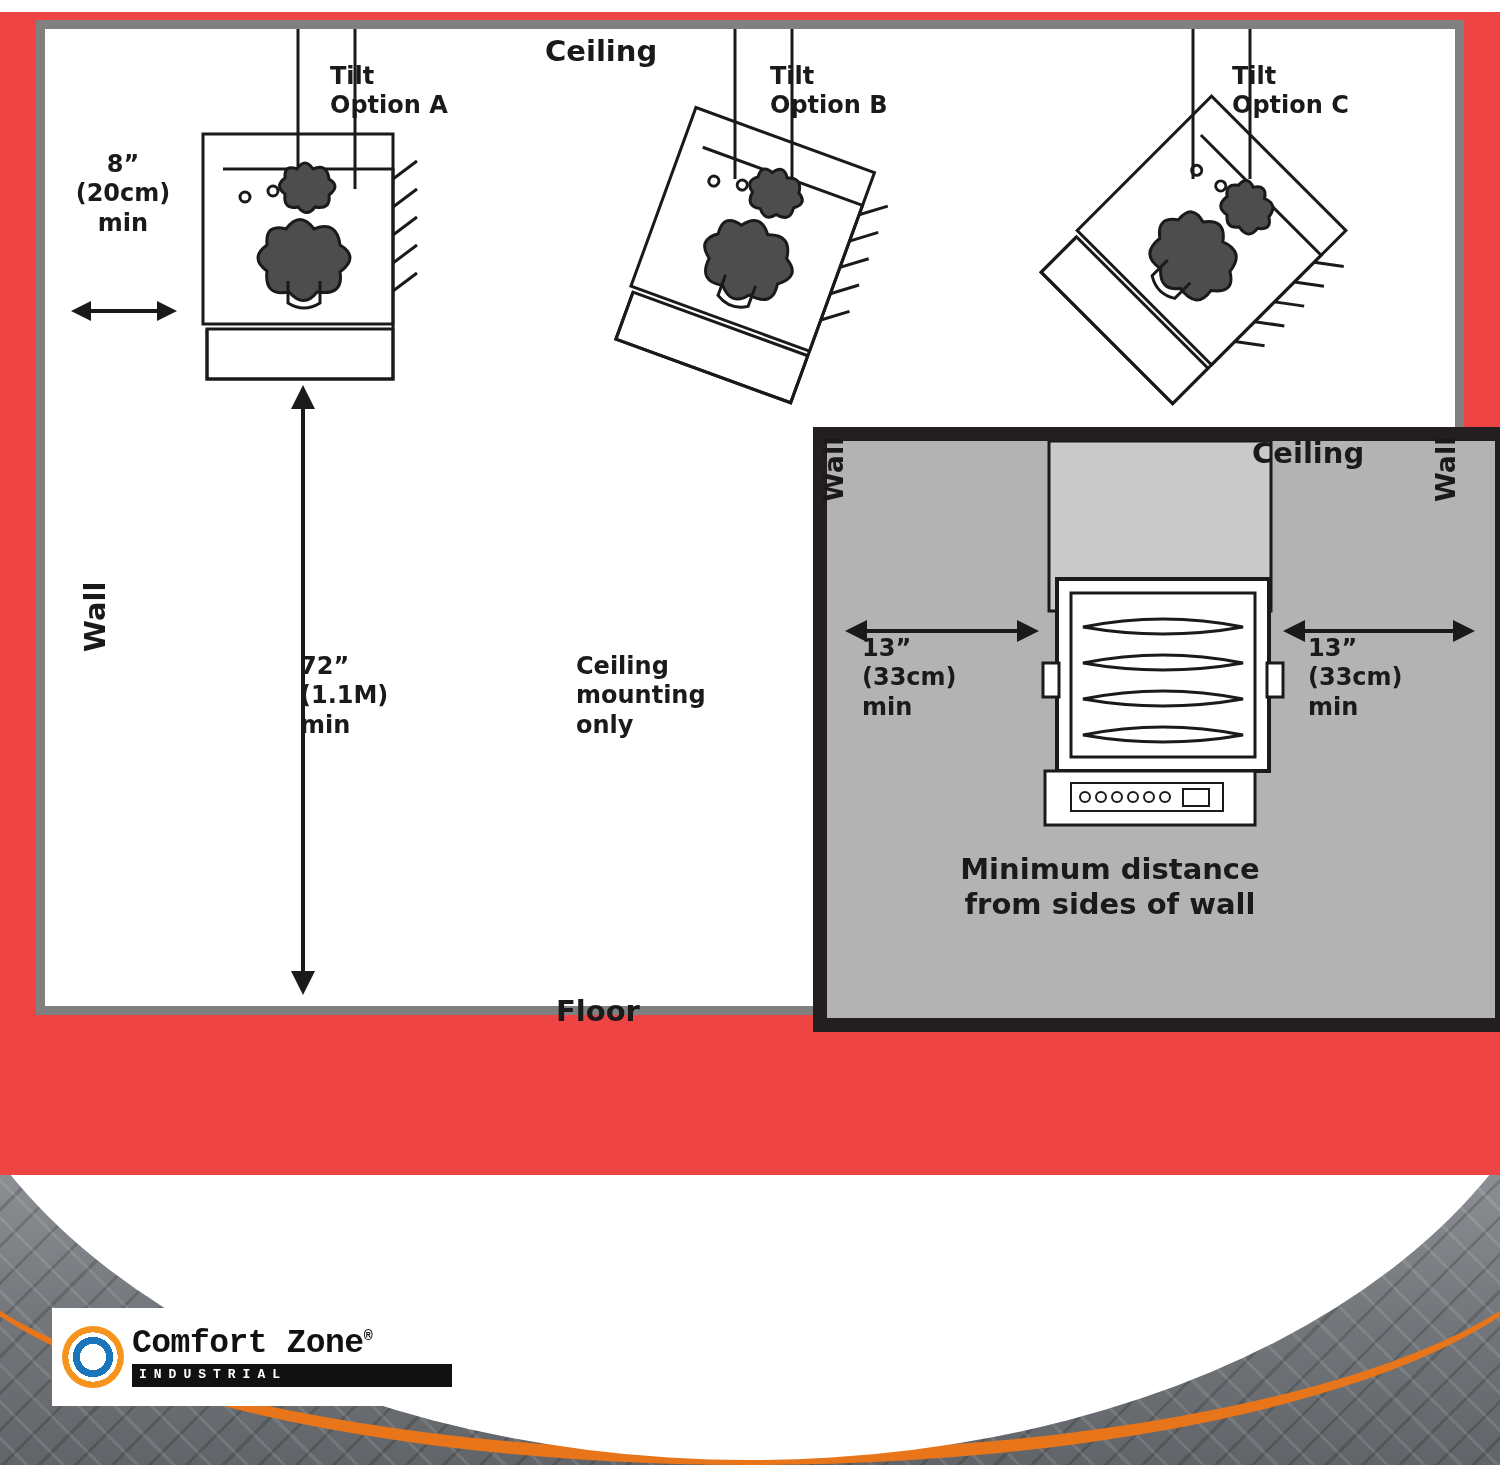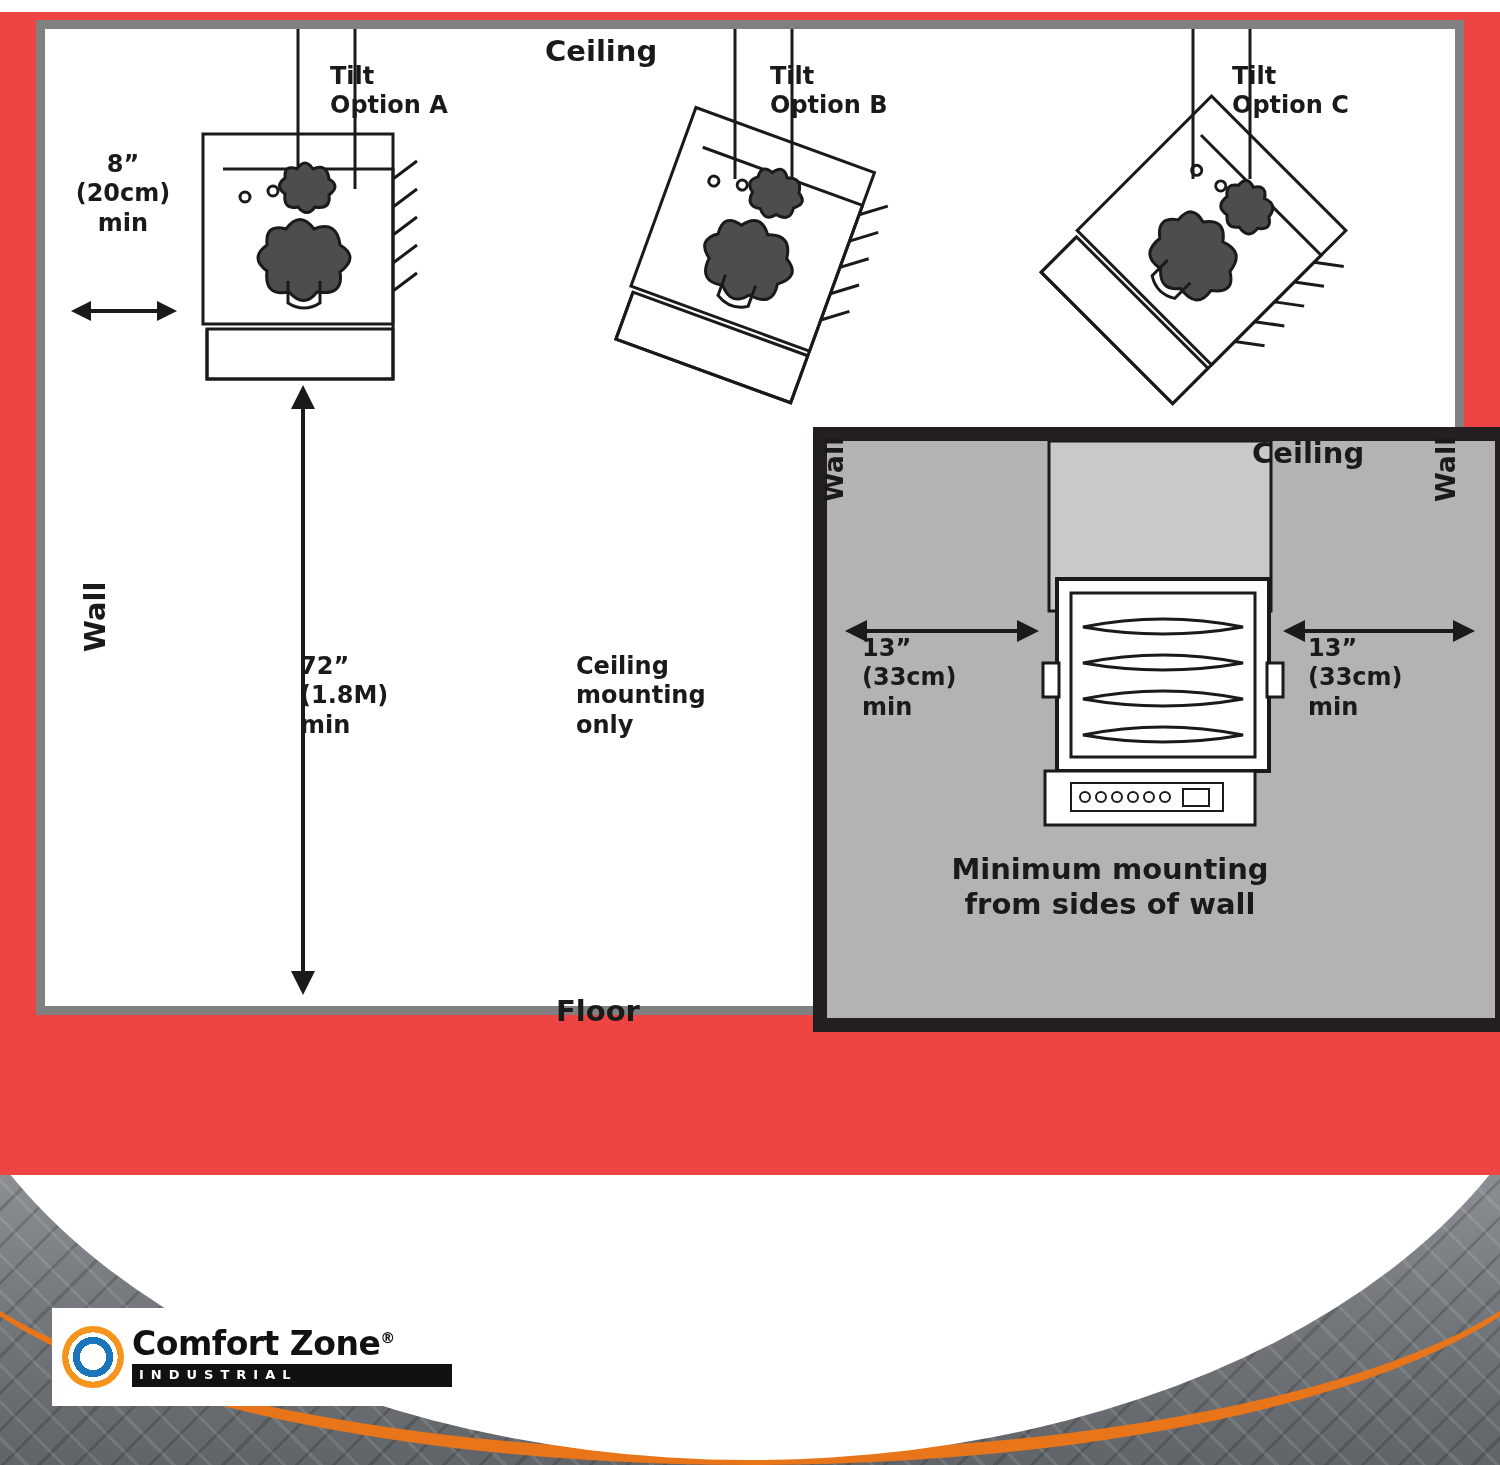--- a/index.html
+++ b/index.html
@@ -142,20 +142,21 @@
     position: absolute;
     left: 52px;
     top: 1296px;
     width: 410px;
     height: 98px;
     background: #ffffff;
     display: flex;
     align-items: center;
     padding: 0 10px;
     box-sizing: border-box;
+    font-family: Liberation Mono, monospace;
   }
   #logo-mark {
     width: 62px; height: 62px; border-radius: 50%;
     background:
       radial-gradient(circle at 50% 50%, #ffffff 0 30%, #1b75bb 30% 46%, #ffffff 46% 56%, #f7941e 56% 72%, #ffffff 72% 80%, #8dc63f 80% 100%);
     flex: 0 0 auto;
     margin-right: 8px;
   }
   #logo-text { flex: 1 1 auto; }
   #logo-name {
@@ -297,36 +298,36 @@
 Option A</div>
   <div class="lbl b" id="tilt-b-label">Tilt
 Option B</div>
   <div class="lbl b" id="tilt-c-label">Tilt
 Option C</div>
 
   <div class="lbl b" id="dim-8in">8”
 (20cm)
 min</div>
   <div class="lbl b" id="dim-72in">72”
-(1.8M)
+(1.1M)
 min</div>
   <div class="lbl b" id="ceil-only">Ceiling
 mounting
 only</div>
 
   <div class="lbl b" id="inset-ceiling">Ceiling</div>
   <div class="lbl b vert" id="inset-wall-left">Wall</div>
   <div class="lbl b vert" id="inset-wall-right">Wall</div>
   <div class="lbl b" id="dim-13-left">13”
 (33cm)
 min</div>
   <div class="lbl b" id="dim-13-right">13”
 (33cm)
 min</div>
-  <div class="lbl b" id="min-dist">Minimum mounting
+  <div class="lbl b" id="min-dist">Minimum distance
 from sides of wall</div>
 
 
   <div id="banner">
     <div id="banner-plate"></div>
     <div id="banner-arc"></div>
     <div id="banner-arc-fill"></div>
   </div>
 
   <div id="banner-title">

